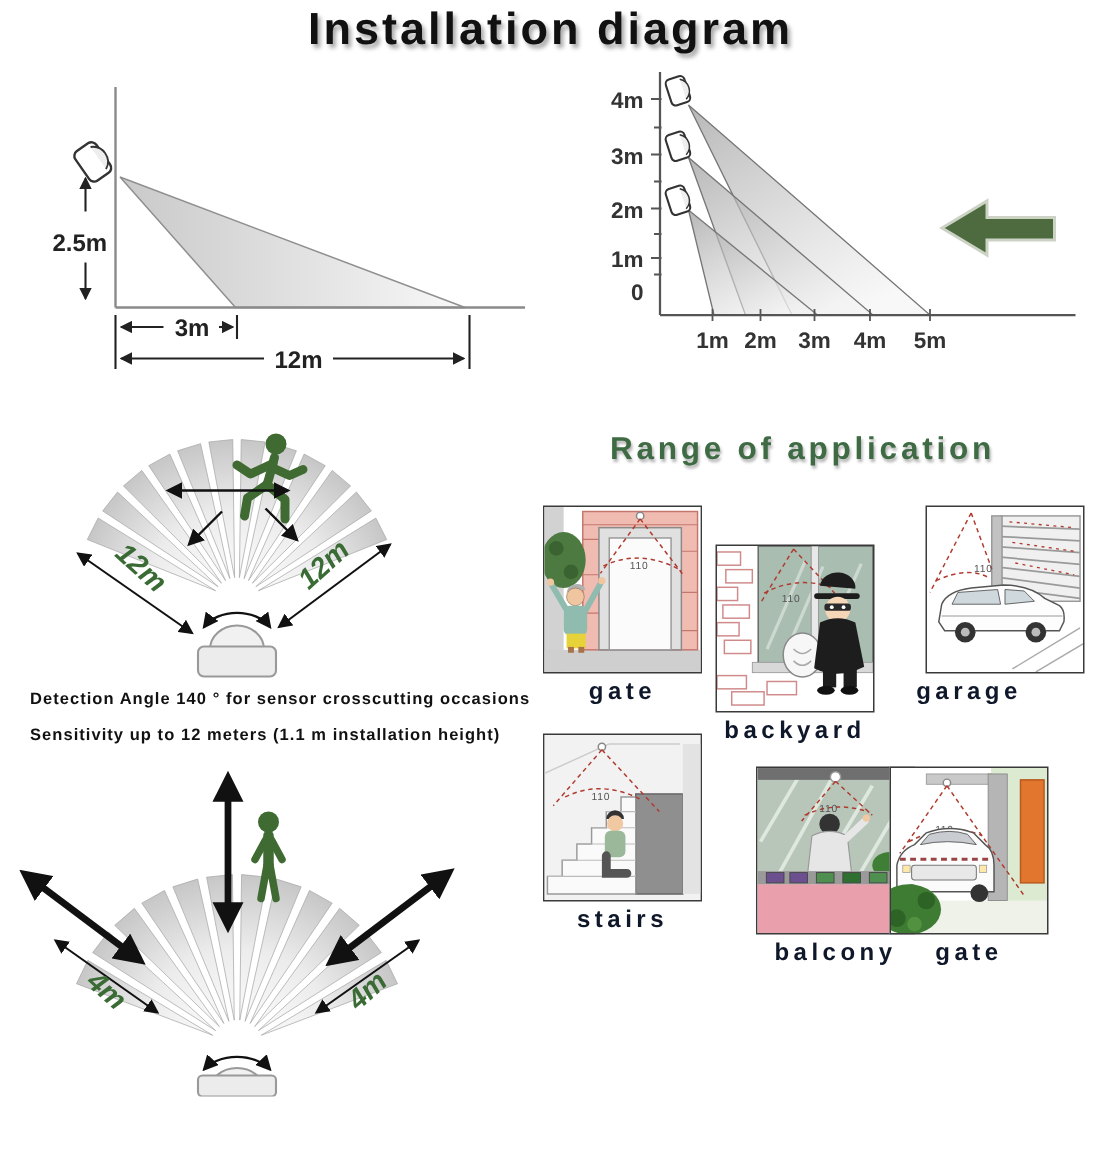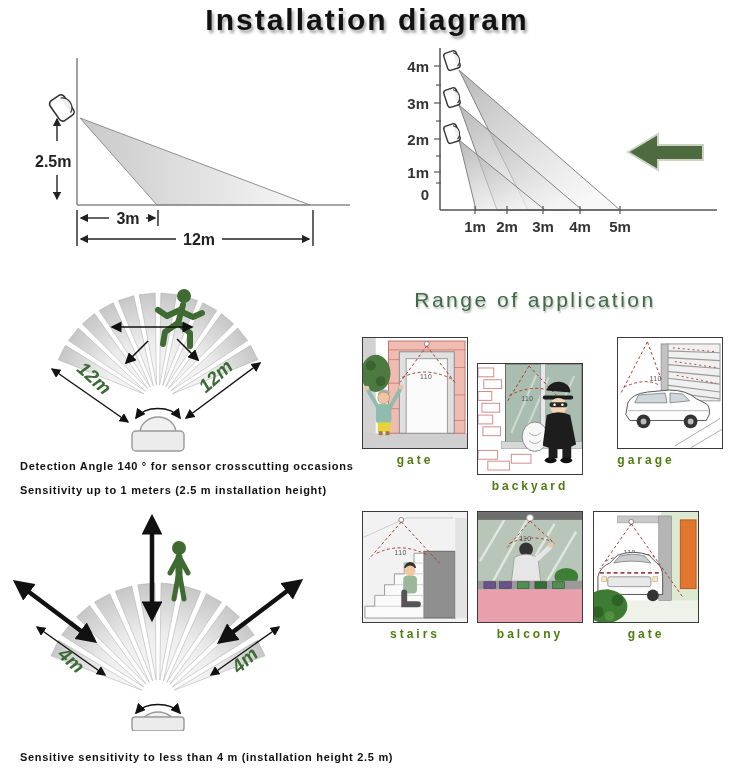--- a/index.html
+++ b/index.html
@@ -12,30 +12,30 @@
     font-size:30px; font-weight:bold; letter-spacing:2px; color:#111;
     text-shadow:2px 3px 3px rgba(0,0,0,0.35);
   }
   .abs { position:absolute; }
   .caption-line {
     position:absolute; font-size:11px; font-weight:bold; color:#111;
     letter-spacing:0.7px; white-space:nowrap;
   }
   .range-heading {
     position:absolute; left:390px; top:288px; width:290px; text-align:center;
-    font-size:21px; font-weight:normal; letter-spacing:2.5px; color:#3f6b44;
+    font-size:21px; font-weight:bold; letter-spacing:2.5px; color:#3f6b44;
     text-shadow:1px 2px 2px rgba(0,0,0,0.3);
   }
   .app-fig { position:absolute; }
   .app-img {
     width:106px; height:112px; border:1px solid #3a3a3a; background:#fff; display:block;
   }
   .app-label {
     position:absolute; left:0; top:116px; width:106px; text-align:center;
-    font-size:12px; font-weight:bold; letter-spacing:3px; color:#4d7c0f;
+    font-size:16px; font-weight:bold; letter-spacing:3px; color:#0f172a;
   }
   svg text { font-family:"Liberation Sans", sans-serif; }
   .dim-label { font-size:16px; font-weight:bold; fill:#222; }
   .axis-label { font-size:15px; font-weight:bold; fill:#333; }
   .fan-range-label { font-size:19px; font-weight:bold; fill:#3a6b35; font-style:italic; }
   .beam-code { font-size:7px; fill:#555; letter-spacing:0.5px; }
 </style>
 </head>
 <body>
 
@@ -194,21 +194,21 @@
     <text x="190" y="98" text-anchor="middle" class="fan-range-label" transform="rotate(-42 190 98)">12m</text>
 
     <path d="M106,135 A25,18 0 0 1 150,135" fill="none" stroke="#111" stroke-width="1.5" marker-start="url(#ah)" marker-end="url(#ah)"></path>
     <g>
       <path d="M110,150 A18,16 0 0 1 146,150 Z" fill="#f1f1f1" stroke="#999" stroke-width="1.4"></path>
       <rect x="102" y="148" width="52" height="20" rx="4" fill="#ececec" stroke="#999" stroke-width="1.4"></rect>
     </g>
   </svg>
 
   <div class="caption-line" style="left:20px; top:460px;">Detection Angle 140 ° for sensor crosscutting occasions</div>
-  <div class="caption-line" style="left:20px; top:484px;">Sensitivity up to 1 meters (2.5 m installation height)</div>
+  <div class="caption-line" style="left:20px; top:484px;">Sensitivity up to 12 meters (1.1 m installation height)</div>
 
   <svg class="abs" style="left:5px; top:505px;" width="345" height="226" viewBox="0 0 345 226">
     <defs>
       <radialGradient id="f2g" gradientUnits="userSpaceOnUse" cx="153" cy="193" r="120">
         <stop offset="0" stop-color="#ffffff"></stop>
         <stop offset="0.55" stop-color="#ececec"></stop>
         <stop offset="1" stop-color="#c3c3c3"></stop>
       </radialGradient>
     </defs>
     <g>
@@ -242,21 +242,20 @@
     <line x1="206" y1="170" x2="274" y2="122" stroke="#111" stroke-width="1.4" marker-start="url(#ah)" marker-end="url(#ah)"></line>
     <text x="244" y="160" text-anchor="middle" class="fan-range-label" transform="rotate(-42 244 160)">4m</text>
 
     <path d="M131,208 A26,18 0 0 1 175,208" fill="none" stroke="#111" stroke-width="1.5" marker-start="url(#ah)" marker-end="url(#ah)"></path>
     <g>
       <path d="M135,222 A18,15 0 0 1 171,222 Z" fill="#f1f1f1" stroke="#999" stroke-width="1.4"></path>
       <rect x="127" y="212" width="52" height="14" rx="3" fill="#ececec" stroke="#999" stroke-width="1.4"></rect>
     </g>
   </svg>
 
-  <div class="caption-line" style="left:20px; top:751px;">Sensitive sensitivity to less than 4 m (installation height 2.5 m)</div>
 
   <div class="range-heading">Range of application</div>
 
   <div class="app-fig" style="left:362px; top:337px;">
     <svg class="app-img" viewBox="0 0 106 112">
       <rect width="106" height="112" fill="#ffffff"></rect>
       <rect x="0" y="0" width="13" height="112" fill="#d2d2d2"></rect>
       <rect x="0" y="97" width="106" height="15" fill="#cfcfcf"></rect>
       <rect x="26" y="3" width="78" height="94" fill="#f0bcb2" stroke="#c4766d"></rect>
       <g stroke="#c4766d" stroke-width="0.8">
@@ -381,21 +380,21 @@
         <line x1="10" y1="74" x2="92" y2="74" stroke="#999" stroke-width="0.7"></line>
       </g>
       <g stroke="#aaa" stroke-width="1">
         <line x1="58" y1="110" x2="104" y2="82"></line>
           <line x1="74" y1="112" x2="106" y2="93"></line>
       </g>
     </svg>
     <div class="app-label">garage</div>
   </div>
 
-  <div class="app-fig" style="left:362px; top:511px;">
+  <div class="app-fig" style="left:362px; top:489px;">
     <svg class="app-img" viewBox="0 0 106 112">
       <rect width="106" height="112" fill="#f2f2f2"></rect>
       <path d="M0,26 L44,6 L92,6" stroke="#ccc" fill="none" stroke-width="1"></path>
       <rect x="62" y="40" width="32" height="68" fill="#8f8f8f" stroke="#666"></rect>
       <rect x="94" y="6" width="12" height="102" fill="#e3e3e3"></rect>
       <g>
         <path d="M2,108 L2,96 L12,96 L12,85 L22,85 L22,74 L32,74 L32,63 L42,63 L42,52 L52,52 L52,42 L62,42 L62,108 Z" fill="#fafafa" stroke="#999" stroke-width="1"></path>
         <g stroke="#bbb" stroke-width="0.7">
           <line x1="2" y1="96" x2="62" y2="96"></line>
             <line x1="12" y1="85" x2="62" y2="85"></line>
@@ -414,21 +413,21 @@
       <g>
         <path d="M42,57 a6,6 0 0 1 12,0" fill="#333"></path>
         <circle cx="48" cy="60" r="5.5" fill="#f0c8a2"></circle>
         <rect x="41" y="65" width="14" height="18" rx="4" fill="#9cb89a"></rect>
         <path d="M42,82 L42,94 L56,94" stroke="#555" stroke-width="6" fill="none" stroke-linecap="round"></path>
       </g>
     </svg>
     <div class="app-label">stairs</div>
   </div>
 
-  <div class="app-fig" style="left:477px; top:511px;">
+  <div class="app-fig" style="left:504px; top:511px;">
     <svg class="app-img" viewBox="0 0 106 112">
       <rect width="106" height="112" fill="#b7c6b9"></rect>
       <g stroke="#dfe8df" stroke-width="2.5">
         <line x1="10" y1="80" x2="50" y2="8"></line>
           <line x1="30" y1="92" x2="78" y2="12"></line>
         <line x1="60" y1="88" x2="100" y2="20"></line>
           <line x1="2" y1="50" x2="28" y2="6"></line>
       </g>
       <rect x="0" y="0" width="106" height="8" fill="#6f6f6f"></rect>
       <circle cx="53" cy="6" r="3.5" fill="#fff" stroke="#999"></circle>

